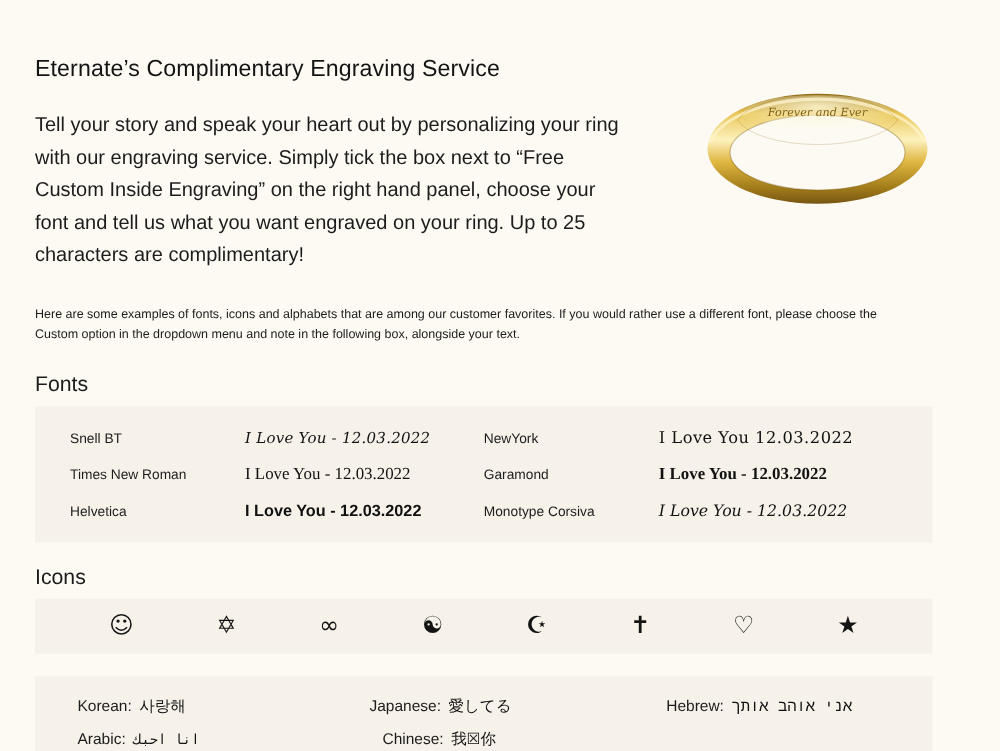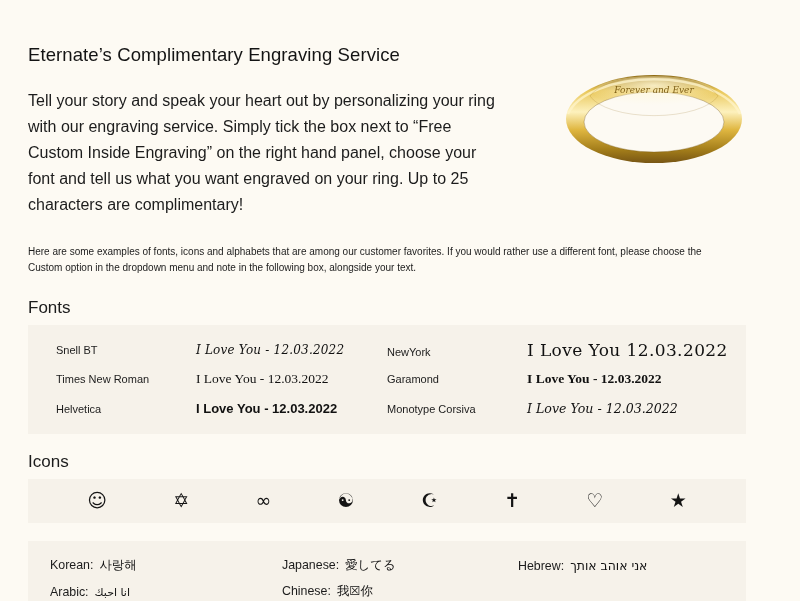--- a/index.html
+++ b/index.html
@@ -85,21 +85,21 @@
     white-space: nowrap;
   }
   .s-snell {
     font-family: "DejaVu Serif", serif;
     font-style: italic;
     font-size: 12px;
     letter-spacing: 0.2px;
   }
   .s-newyork {
     font-family: "DejaVu Serif", serif;
-    font-size: 17px;
+    font-size: 13px;
     letter-spacing: 0.4px;
   }
   .s-times {
     font-family: "Liberation Serif", serif;
     font-size: 13.5px;
   }
   .s-garamond {
     font-family: "Liberation Serif", serif;
     font-size: 13.5px;
     font-weight: bold;
@@ -136,34 +136,36 @@
   .alpha-row {
     display: flex;
     align-items: center;
     height: 26px;
   }
   .alpha-cell {
     display: flex;
     align-items: baseline;
     gap: 6px;
     font-size: 12.4px;
+    margin-left: 12px;
   }
   .alpha-cell.c1 { width: 232px; }
   .alpha-cell.c2 { width: 236px; }
   .alpha-cell.c3 { width: 200px; }
   .alpha-label {
     color: #1c1c1c;
   }
   .alpha-text {
     color: #111;
     font-family: "DejaVu Sans", sans-serif;
   }
   .alpha-text.rtl {
     direction: rtl;
     unicode-bidi: isolate;
+    font-family: Liberation Mono, monospace;
   }
   .alpha-text.small {
     font-size: 11px;
   }
 </style>
 </head>
 <body>
 
 <div class="page">
 

